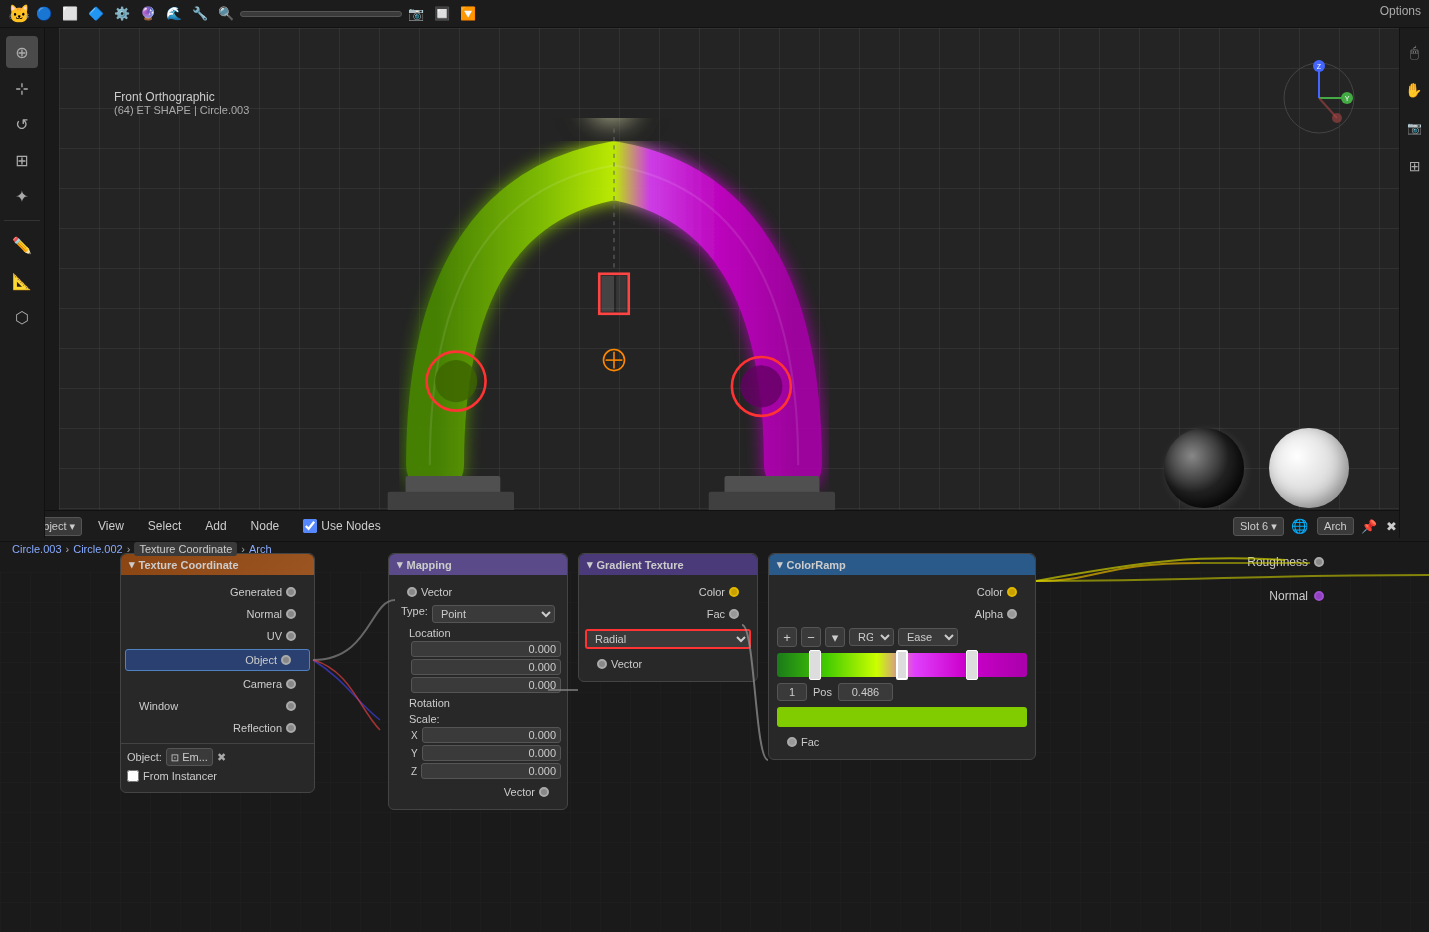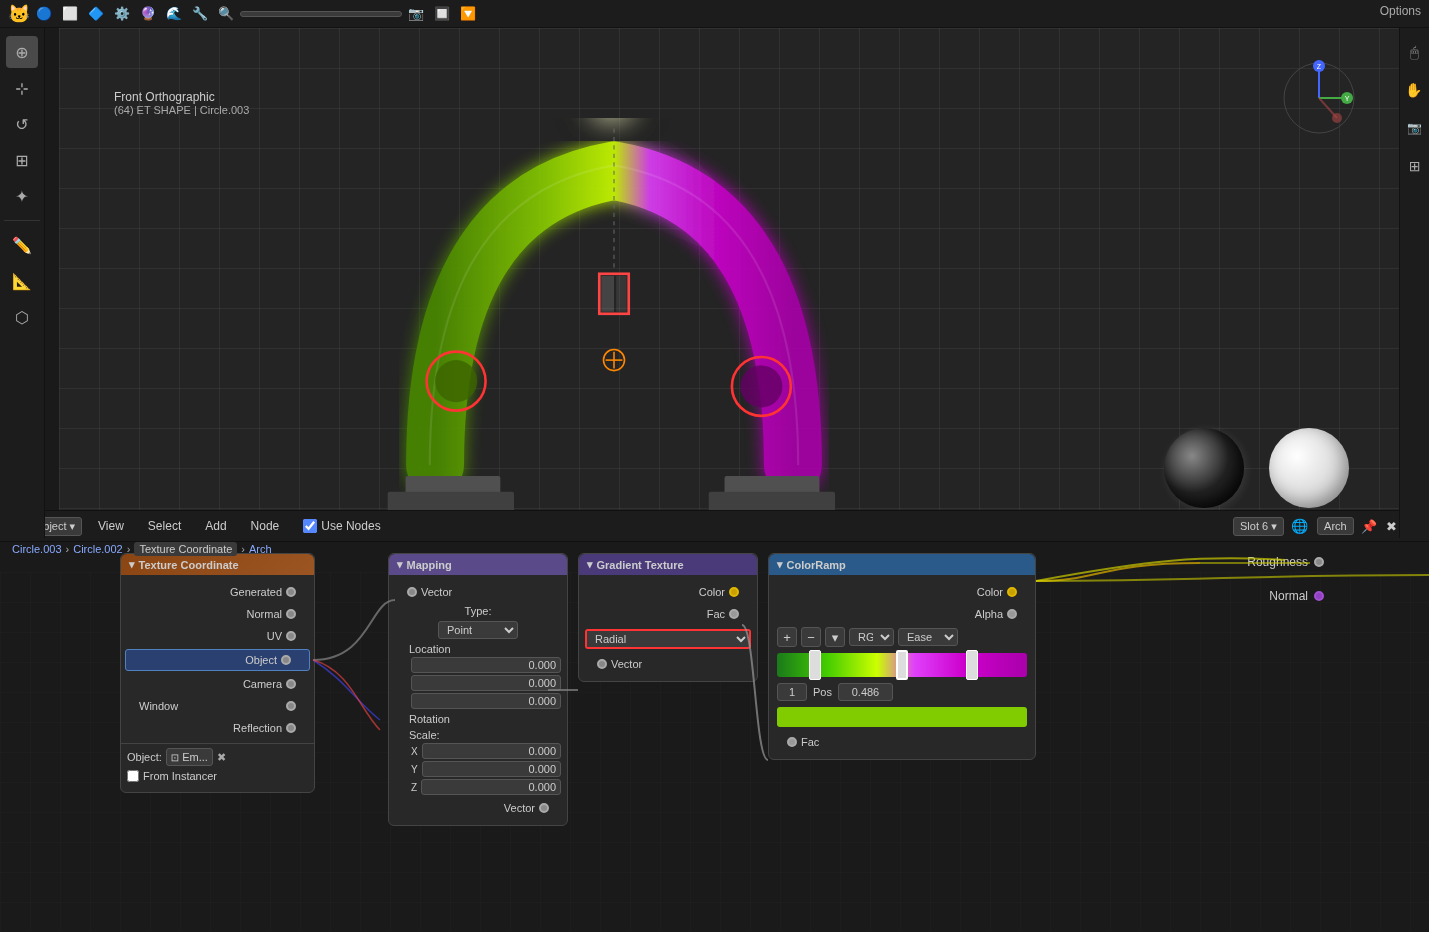--- a/index.html
+++ b/index.html
@@ -613,21 +613,21 @@
     <span>▾</span>
     <span>Mapping</span>
   </div>
   <div class="node-body">
 
     <div class="node-row">
       <div class="socket socket-gray"></div>
       <span style="font-size:11px;">Vector</span>
     </div>
 
-    <div style="display:flex; align-items:center; padding:2px 6px; gap:4px; font-size:11px;flex-direction:column;">
+    <div style="display:flex; padding:2px 12px; gap:4px; font-size:11px;">
       <span>Type:</span>
       <select class="node-select" style="flex:1;">
         <option>Point</option>
         <option>Texture</option>
         <option>Normal</option>
         <option>Vector</option>
       </select>
     </div>
 
     <div style="padding:2px 6px; font-size:11px;">

